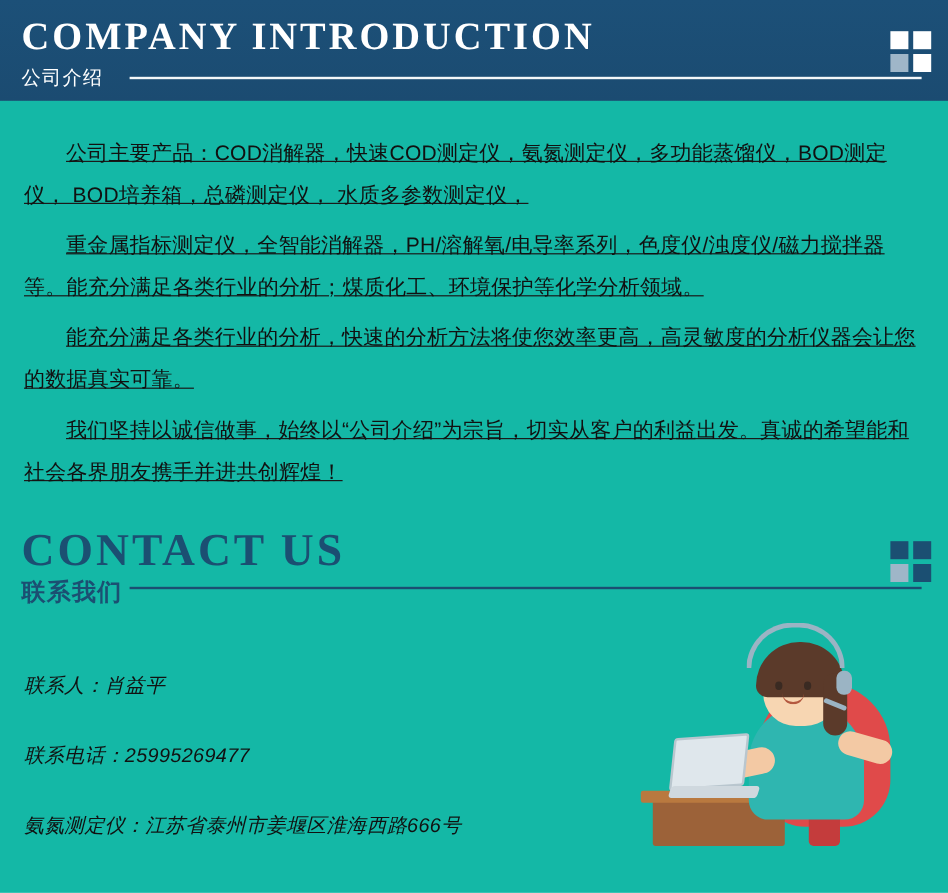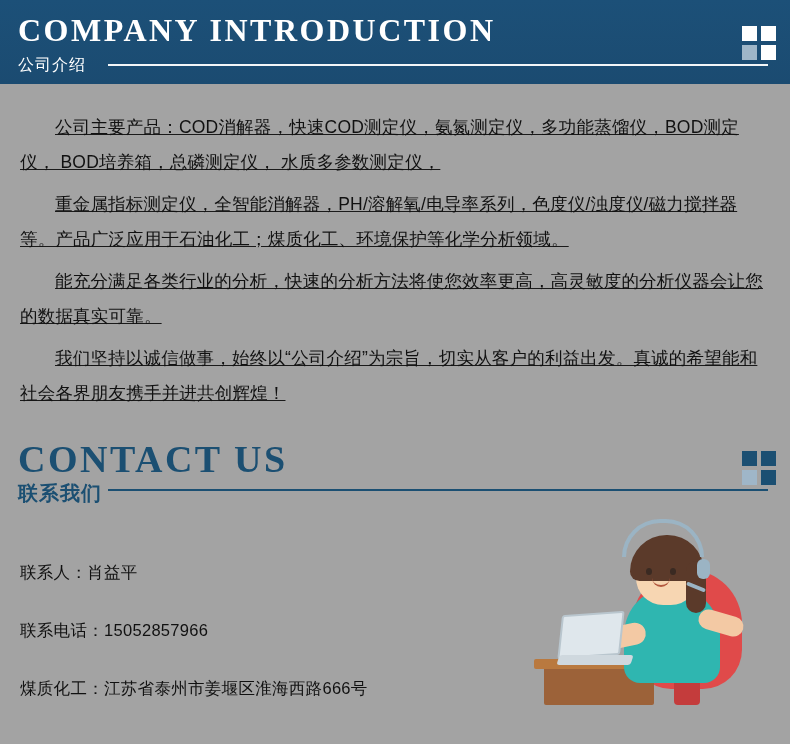--- a/index.html
+++ b/index.html
@@ -11,21 +11,21 @@
     height: 744px;
     background: #ffffff;
     font-family: "Liberation Sans", sans-serif;
     color: #1a1a1a;
     overflow: hidden;
   }
   .page {
     position: relative;
     width: 790px;
     height: 744px;
-    background: #a3a3a3;
+    background: #14b8a6;
   }
 
   
   .header-band {
     position: relative;
     width: 790px;
     height: 84px;
     background: #1b4f72;
     background: linear-gradient(180deg, #1c5078 0%, #1b4b71 100%);
     overflow: hidden;
@@ -144,20 +144,21 @@
   }
   .contact-head .dots i.d1 { left: 0;   top: 0; }
   .contact-head .dots i.d2 { left: 19px; top: 0; }
   .contact-head .dots i.d3 { left: 0;   top: 19px; background: #9fb6c8; }
   .contact-head .dots i.d4 { left: 19px; top: 19px; }
 
   
   .contact-body {
     position: relative;
     height: 200px;
+    font-style: italic;
   }
   .contact-lines {
     position: absolute;
     left: 20px;
     top: 52px;
     width: 520px;
   }
   .contact-lines .line {
     font-size: 16.5px;
     line-height: 30px;
@@ -349,42 +350,42 @@
     <div class="dots">
       <i class="d1"></i>
         <i class="d2"></i>
         <i class="d3"></i>
         <i class="d4"></i>
     </div>
   </div>
 
   <div class="intro">
     <p>公司主要产品：COD消解器，快速COD测定仪，氨氮测定仪，多功能蒸馏仪，BOD测定仪， BOD培养箱，总磷测定仪， 水质多参数测定仪，</p>
-    <p>重金属指标测定仪，全智能消解器，PH/溶解氧/电导率系列，色度仪/浊度仪/磁力搅拌器等。产品广泛应用于石油化工；煤质化工、环境保护等化学分析领域。</p>
+    <p>重金属指标测定仪，全智能消解器，PH/溶解氧/电导率系列，色度仪/浊度仪/磁力搅拌器等。能充分满足各类行业的分析；煤质化工、环境保护等化学分析领域。</p>
     <p>能充分满足各类行业的分析，快速的分析方法将使您效率更高，高灵敏度的分析仪器会让您的数据真实可靠。</p>
     <p>我们坚持以诚信做事，始终以“公司介绍”为宗旨，切实从客户的利益出发。真诚的希望能和社会各界朋友携手并进共创辉煌！</p>
   </div>
 
   <div class="contact-head">
     <div class="title-en">CONTACT US</div>
     <div class="title-cn">联系我们</div>
     <div class="cn-rule"></div>
     <div class="dots">
       <i class="d1"></i>
         <i class="d2"></i>
         <i class="d3"></i>
         <i class="d4"></i>
     </div>
   </div>
 
   <div class="contact-body">
     <div class="contact-lines">
       <div class="line">联系人：肖益平</div>
-      <div class="line">联系电话：15052857966</div>
-      <div class="line">煤质化工：江苏省泰州市姜堰区淮海西路666号</div>
+      <div class="line">联系电话：25995269477</div>
+      <div class="line">氨氮测定仪：江苏省泰州市姜堰区淮海西路666号</div>
     </div>
 
     <div class="operator">
       <div class="op-chair"></div>
       <div class="op-chair-base"></div>
       <div class="op-desk"></div>
       <div class="op-desk-top"></div>
       <div class="op-body"></div>
       <div class="op-arm-l"></div>
       <div class="op-arm-r"></div>

